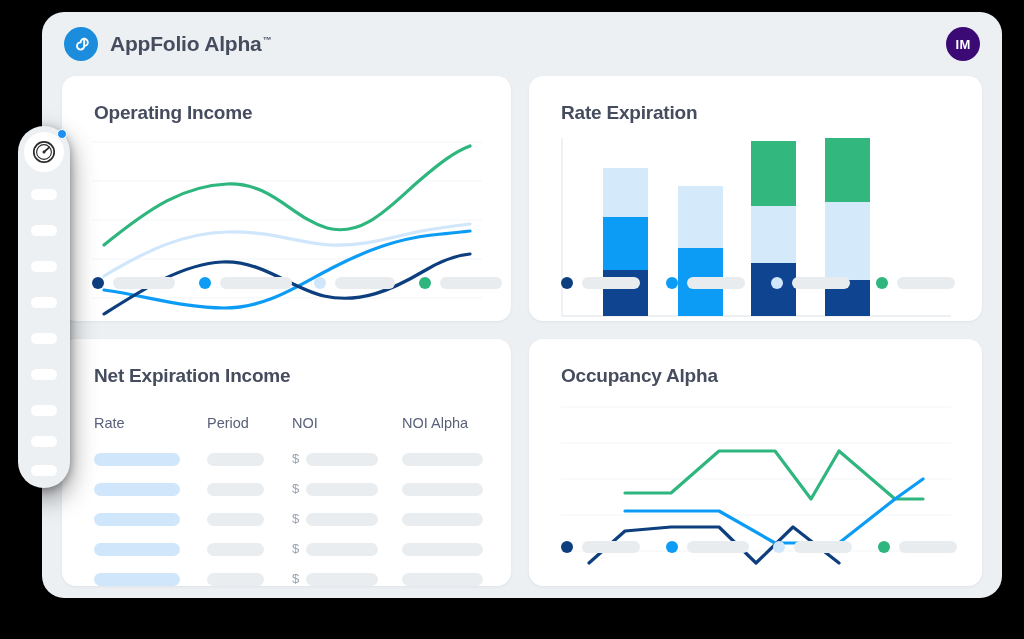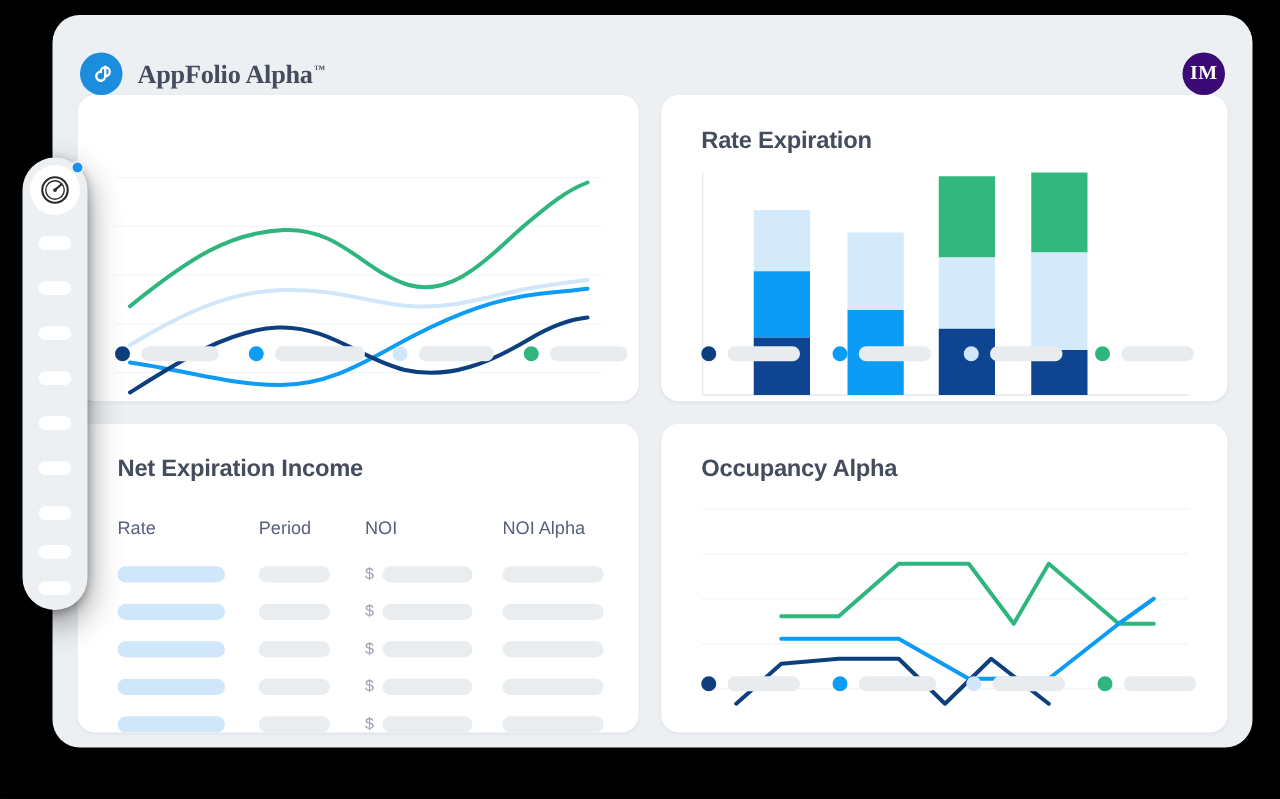--- a/index.html
+++ b/index.html
@@ -35,23 +35,22 @@
     overflow: hidden;
   }
 
   
   .titlebar {
     position: absolute;
     left: 0; top: 0;
     width: 960px;
     height: 64px;
     display: flex;
-    align-items: flex-end;
+    align-items: center;
     padding: 0 22px 0 22px;
-    font-family: Liberation Serif, serif;
   }
 
   .brand {
     display: flex;
     align-items: center;
     gap: 12px;
   }
 
   .logo-mark {
     width: 34px; height: 34px;
@@ -77,21 +76,21 @@
     vertical-align: super;
     margin-left: 1px;
   }
 
   .avatar {
     margin-left: auto;
     width: 34px; height: 34px;
     border-radius: 50%;
     background: #3b0a75;
     color: #ffffff;
-    font-size: 16px;
+    font-size: 13px;
     font-weight: bold;
     letter-spacing: 0.4px;
     display: flex;
     align-items: center;
     justify-content: center;
     flex: 0 0 auto;
   }
 
   
   .grid {
@@ -245,20 +244,21 @@
         <span class="brand-name">
           <span>AppFolio Alpha</span><span class="brand-tm">™</span>
         </span>
       </div>
       <div class="avatar">IM</div>
     </div>
 
     <div class="grid">
 
       <div class="card tl">
+        <div class="card-title">Operating Income</div>
 
         <div class="plot">
           <svg width="390" height="185" viewBox="0 0 390 185" aria-hidden="true">
             <g stroke="#f2f5f7" stroke-width="1">
               <line x1="0" y1="4" x2="390" y2="4"></line>
               <line x1="0" y1="43" x2="390" y2="43"></line>
               <line x1="0" y1="82" x2="390" y2="82"></line>
               <line x1="0" y1="121" x2="390" y2="121"></line>
               <line x1="0" y1="160" x2="390" y2="160"></line>
             </g>

